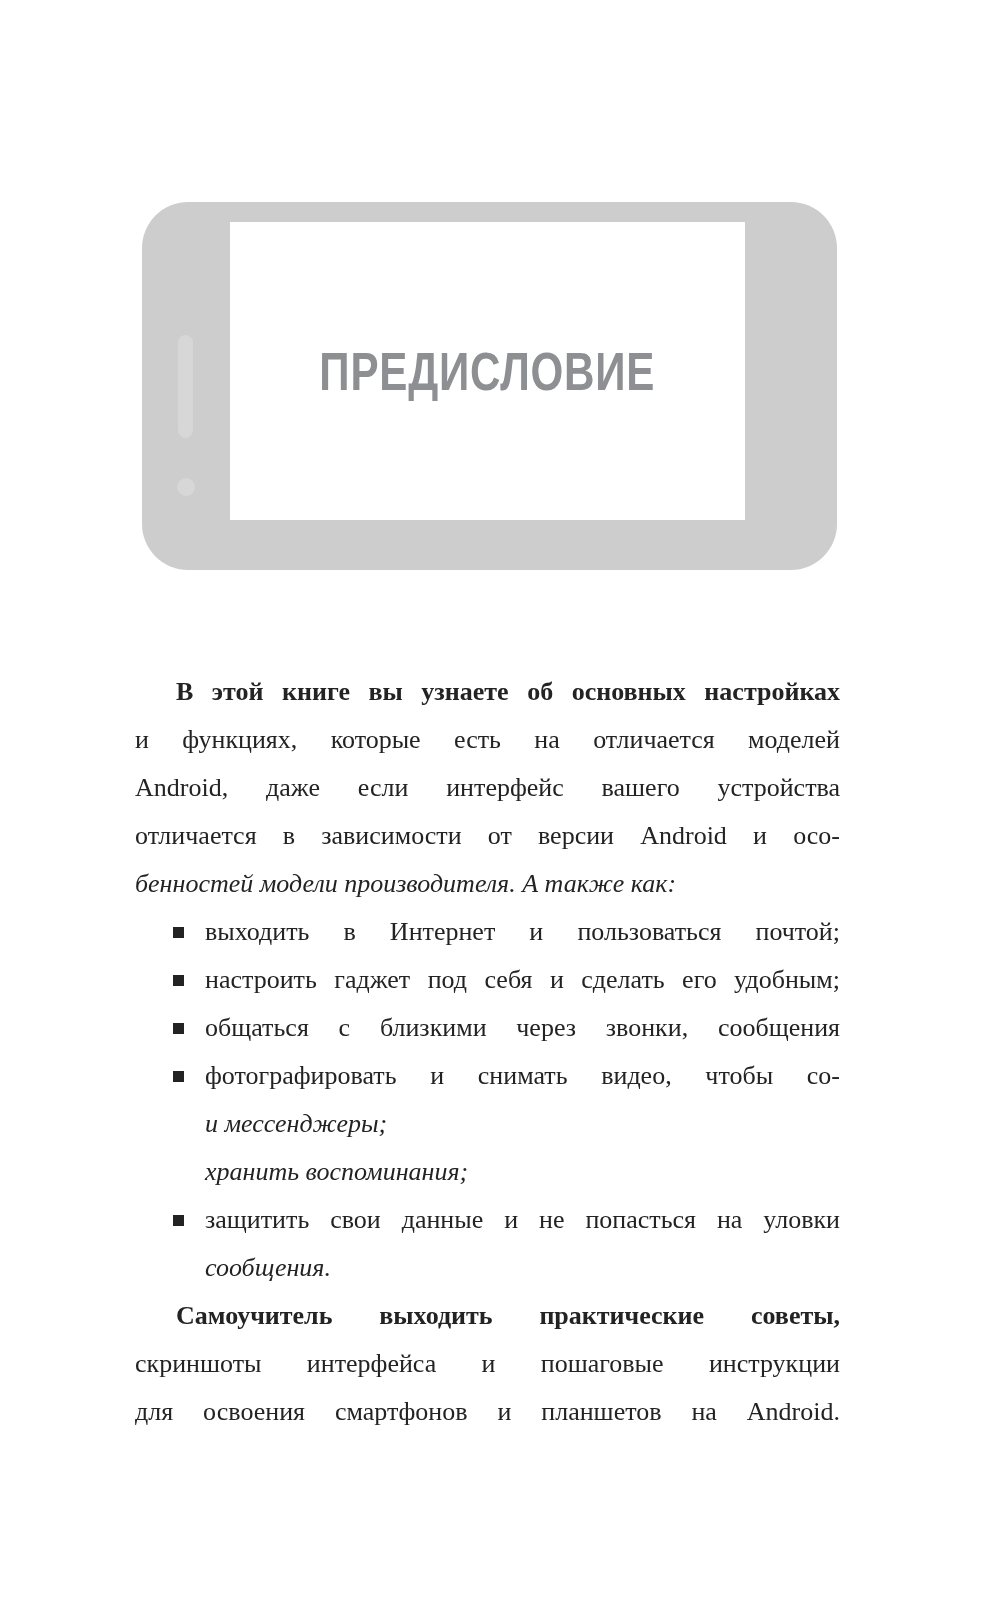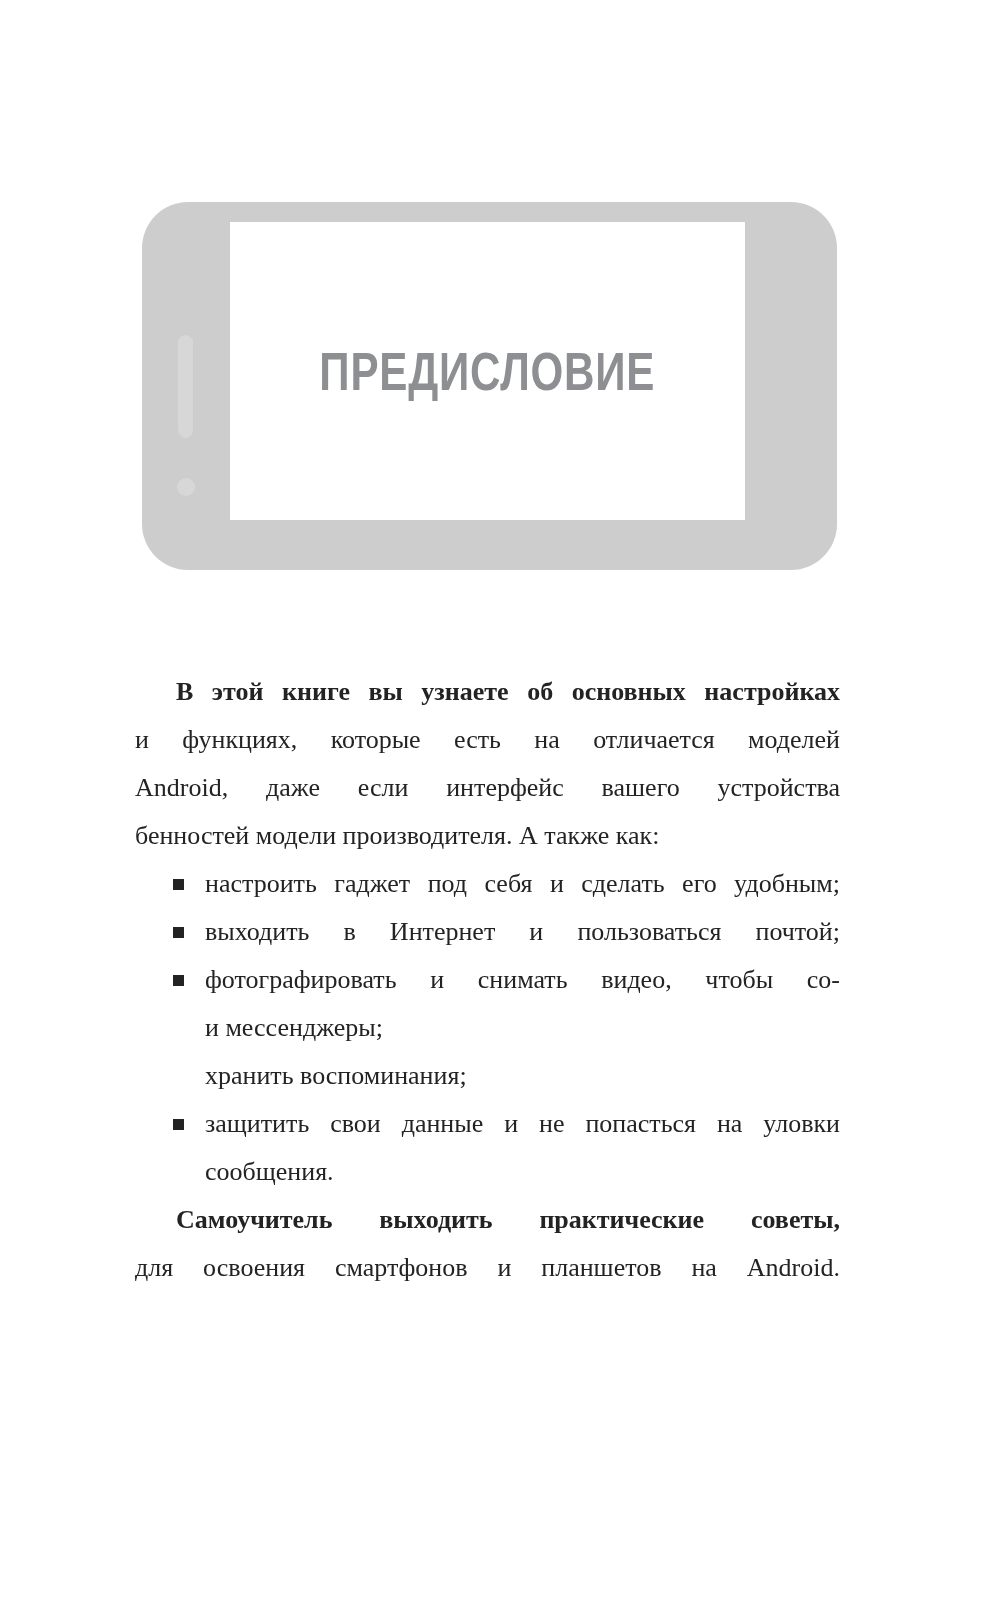--- a/index.html
+++ b/index.html
@@ -26,21 +26,21 @@
     background:var(--screen-bg);display:flex;align-items:center;justify-content:center;}
   .title-wrap{transform:scaleX(0.78);transform-origin:center;}
   .chapter-title{font-family:"Liberation Sans","DejaVu Sans",sans-serif;
     font-weight:700;font-size:54px;letter-spacing:1px;color:var(--title-color);
     white-space:nowrap;}
 
   
   .body-text{position:absolute;left:135px;top:668px;width:705px;
     font-size:26px;line-height:48px;color:var(--text-color);}
   .line{text-align:justify;text-align-last:justify;}
-  .line.last{text-align-last:left;}
+  .line.last{text-align-last:left;font-style:italic;}
   .line.indent{text-indent:41px;font-weight:bold;}
   .bullet-line{position:relative;padding-left:70px;}
   .bullet-line .sq{position:absolute;left:38px;top:19px;width:11px;height:11px;
     background:var(--text-color);}
 </style>
 </head>
 <body>
 
 <div class="page">
 
@@ -53,46 +53,51 @@
       </div>
     </div>
   </div>
 
   <div class="body-text">
 
     <div>
       <div class="line indent">В этой книге вы узнаете об основных настройках</div>
       <div class="line">и функциях, которые есть на отличается моделей</div>
       <div class="line">Android, даже если интерфейс вашего устройства</div>
+      <div class="line">отличается в зависимости от версии Android и осо-</div>
       <div class="line last">бенностей модели производителя. А также как:</div>
     </div>
 
     <div>
       <div class="line bullet-line">
+        <span class="sq"></span><span>выходить в Интернет и пользоваться почтой;</span>
+      </div>
+      <div class="line bullet-line">
         <span class="sq"></span><span>настроить гаджет под себя и сделать его удобным;</span>
       </div>
       <div class="line bullet-line">
-        <span class="sq"></span><span>выходить в Интернет и пользоваться почтой;</span>
+        <span class="sq"></span><span>общаться с близкими через звонки, сообщения</span>
       </div>
       <div class="line bullet-line">
         <span class="sq"></span><span>фотографировать и снимать видео, чтобы со-</span>
       </div>
       <div class="line bullet-line last">
         <span>и мессенджеры;</span>
       </div>
       <div class="line bullet-line last">
         <span>хранить воспоминания;</span>
       </div>
       <div class="line bullet-line">
         <span class="sq"></span><span>защитить свои данные и не попасться на уловки</span>
       </div>
       <div class="line bullet-line last">
         <span>сообщения.</span>
       </div>
     </div>
 
     <div>
       <div class="line indent">Самоучитель выходить практические советы,</div>
+      <div class="line">скриншоты интерфейса и пошаговые инструкции</div>
       <div class="line">для освоения смартфонов и планшетов на Android.</div>
     </div>
 
   </div>
 </div>
 
 </body></html>

